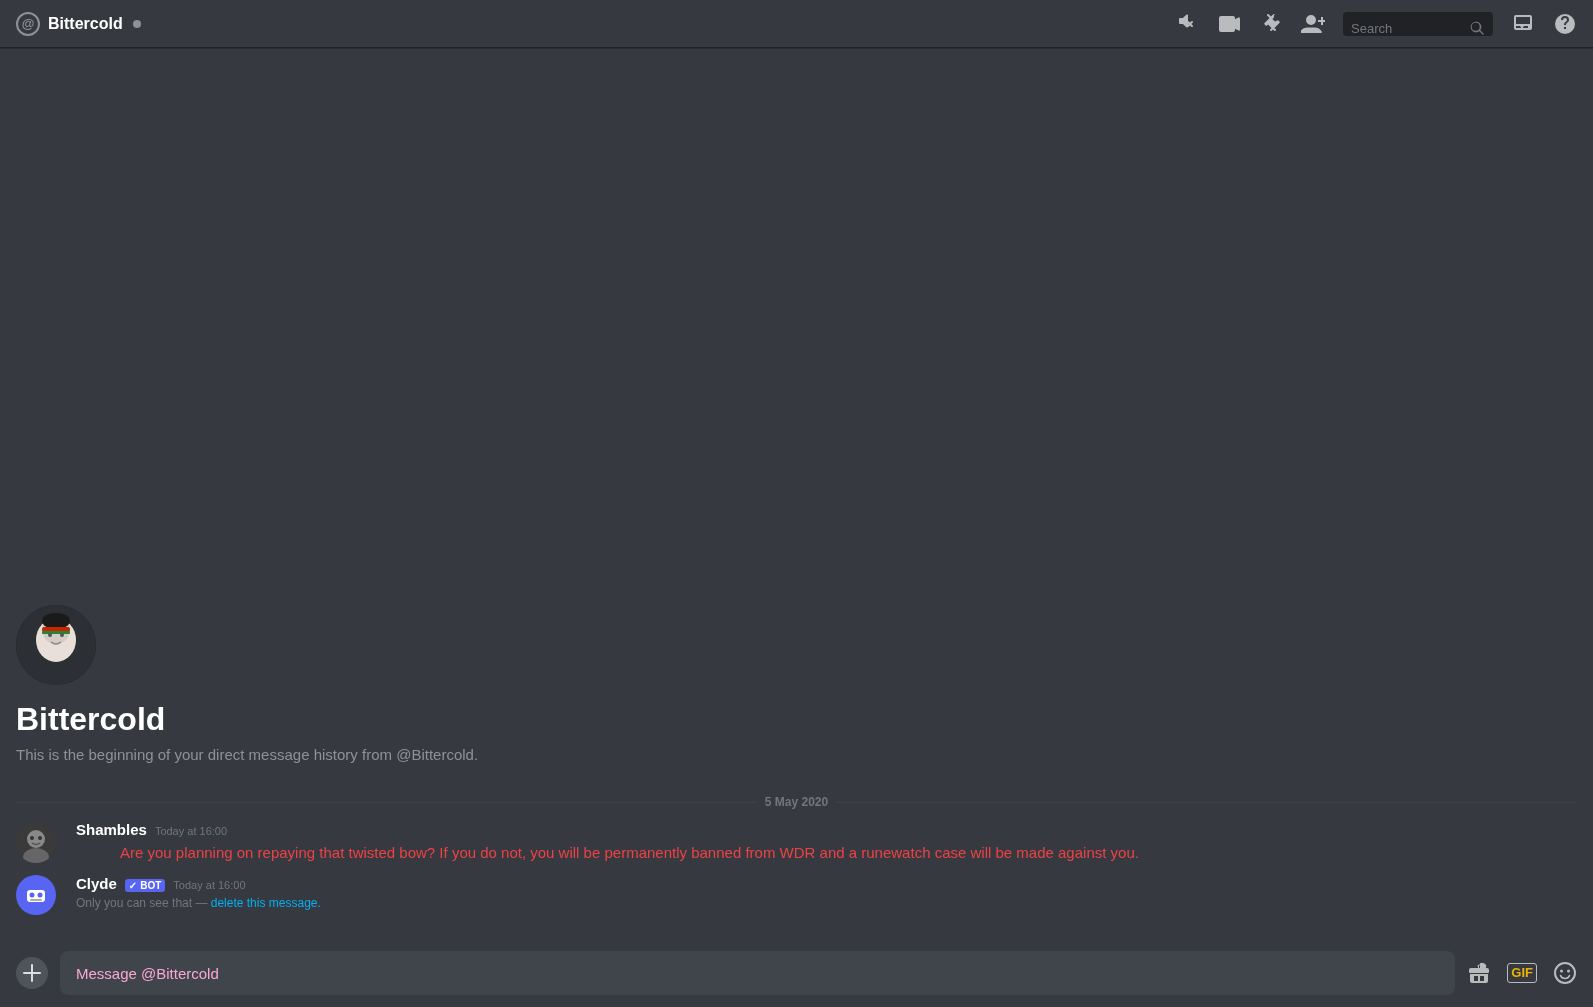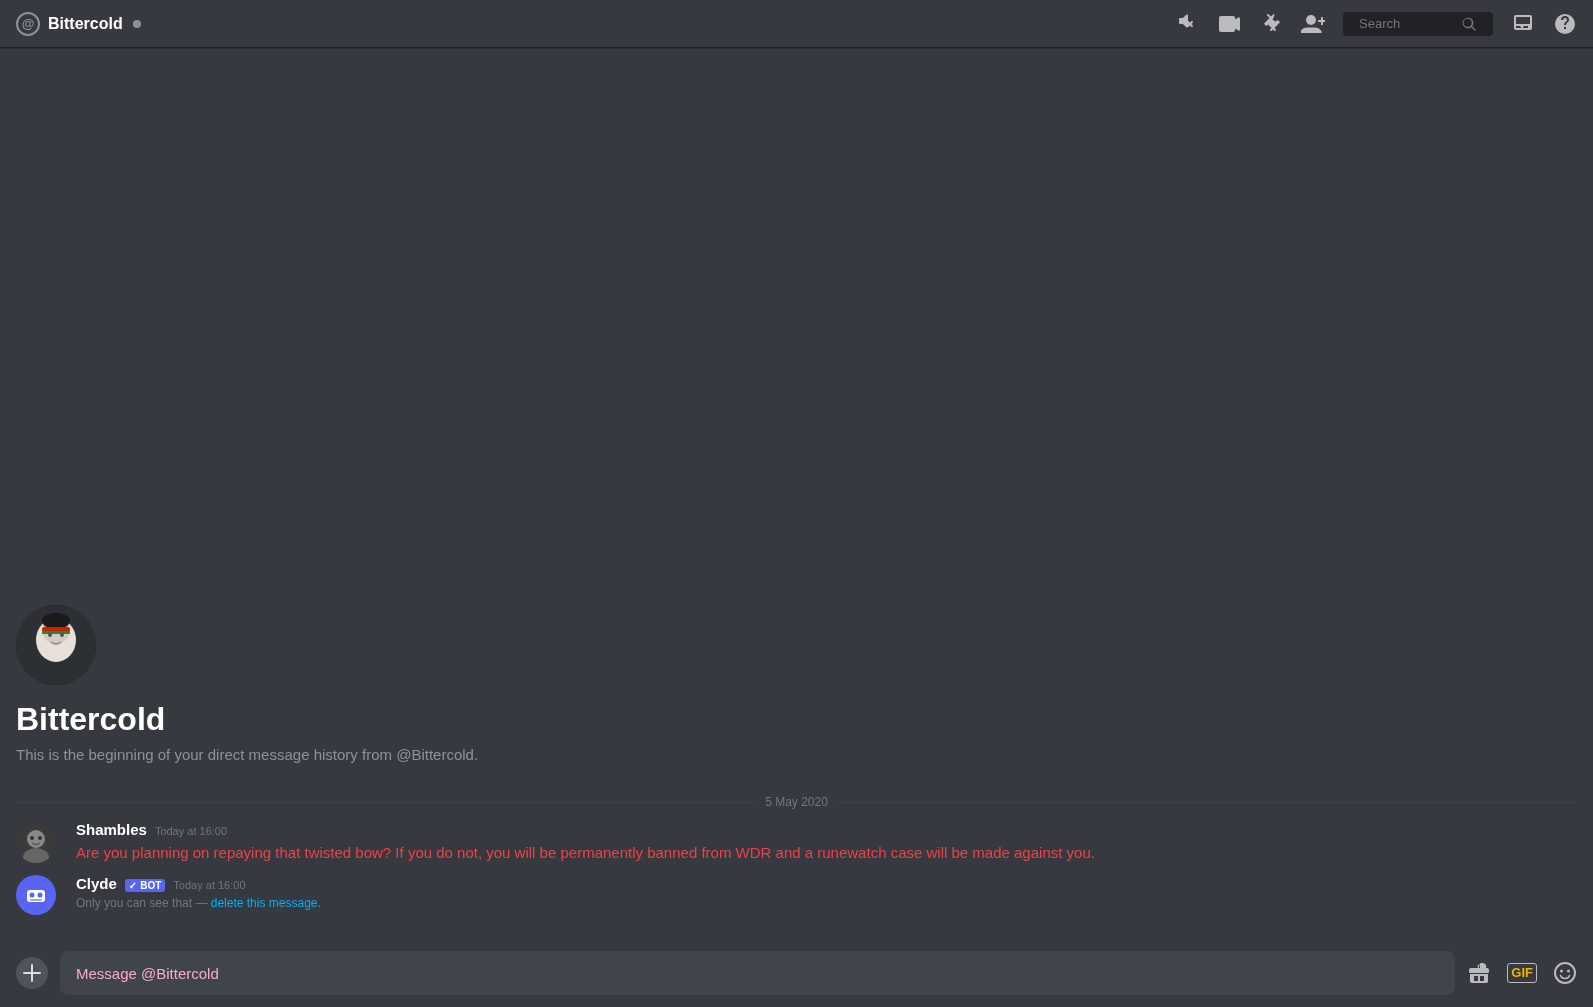--- a/index.html
+++ b/index.html
@@ -59,22 +59,22 @@
       display: flex;
       align-items: center;
       gap: 18px;
     }
     .search-bar {
       width: 150px;
       height: 24px;
       background: #202225;
       border-radius: 4px;
       display: flex;
-      align-items: center;
-      padding: 0 16px;
+      align-items: flex-end;
+      padding: 0 8px;
       gap: 6px;
       cursor: text;
     }
     .search-bar-text {
       color: #72767d;
       font-size: 13px;
       flex: 1;
     }
     .search-bar-icon {
       color: #72767d;
@@ -143,21 +143,21 @@
       gap: 8px;
     }
     .date-divider-line {
       flex: 1;
       height: 1px;
       background: #3f4147;
     }
     .date-divider-text {
       font-size: 12px;
       color: #72767d;
-      font-weight: 400;
+      font-weight: 700;
       white-space: nowrap;
     }
 
     
     .message-group {
       padding: 4px 16px 4px 16px;
       display: flex;
       gap: 20px;
       position: relative;
     }
@@ -185,20 +185,21 @@
       color: #ffffff;
     }
     .message-timestamp {
       font-size: 11px;
       color: #72767d;
     }
     .message-text {
       font-size: 15px;
       line-height: 1.4;
       color: #dcddde;
+      margin-left: 44px;
     }
     .message-text.red-text {
       color: #ed4245;
     }
     .bot-badge {
       background: #5865f2;
       color: #ffffff;
       font-size: 10px;
       font-weight: 600;
       padding: 1px 4px;

